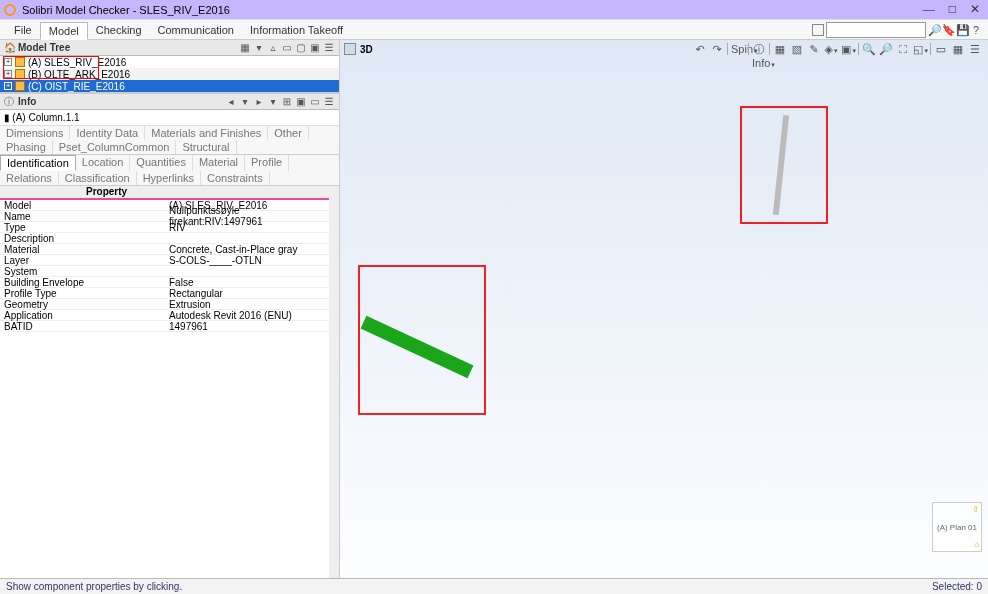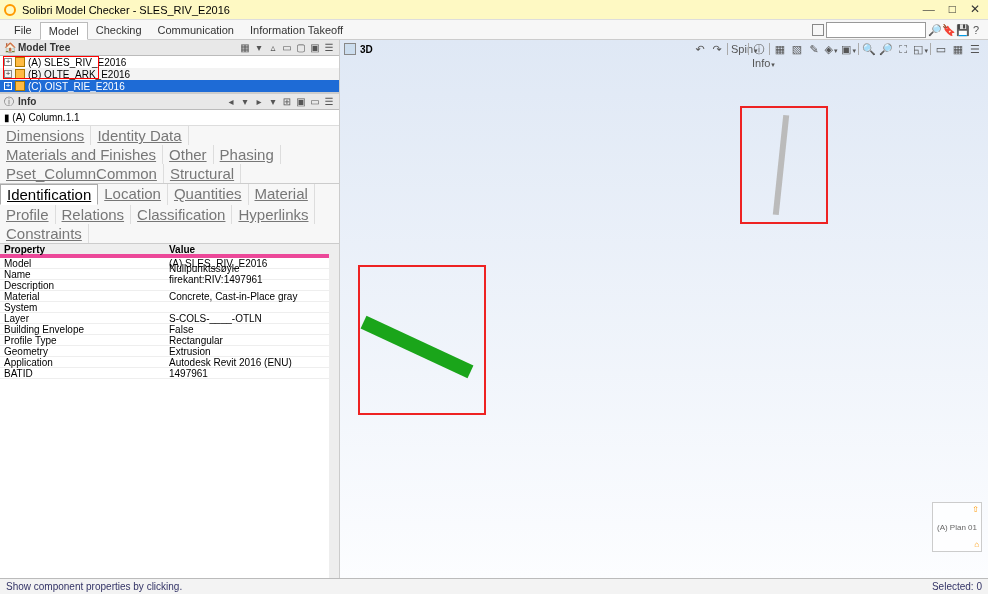--- a/index.html
+++ b/index.html
@@ -1,20 +1,20 @@
 <!DOCTYPE html>
 <html><head>
 <meta charset="utf-8">
 <style>
 * { box-sizing: border-box; margin: 0; padding: 0; font-family: "Segoe UI", Tahoma, sans-serif; }
 html, body { width: 988px; height: 594px; overflow: hidden; background: #fff; }
 body { font-size: 11px; color: #000; display: flex; flex-direction: column; }
 
 
-.titlebar { height: 20px; display: flex; align-items: center; padding: 0 4px; background: #fef9c3; border-bottom: 1px solid #ddd; }
+.titlebar { height: 20px; display: flex; align-items: center; padding: 0 4px; background: #c4b5fd; border-bottom: 1px solid #ddd; }
 .titlebar .app-icon { width: 12px; height: 12px; border: 2px solid #f90; border-radius: 50%; margin-right: 6px; }
 .titlebar .title { flex: 1; font-size: 11px; }
 .titlebar .win-btns { display: flex; gap: 14px; padding-right: 4px;}
 .titlebar .win-btns span { font-size: 12px; color: #333; cursor: pointer; font-family: "Segoe UI Symbol"; }
 
 
 .menubar { height: 20px; display: flex; align-items: center; padding: 0 6px; border-bottom: 1px solid #ccc; background:#f7f7f7; }
 .menubar .menu-item { padding: 2px 8px; font-size: 11px; color: #333; cursor: pointer; }
 .menubar .menu-item.active { background: #fff; border: 1px solid #bbb; border-bottom-color:#fff; position:relative; top:1px; }
 .menubar .spacer { flex: 1; }
@@ -41,25 +41,25 @@
 .tree-item .expander { width:8px; height:8px; border:1px solid #888; font-size:8px; line-height:6px; text-align:center; color:#333;}
 .tree-item .icon { width:10px; height:10px; background:#fb4; border:1px solid #a70; }
 .tree-item.selected { background:#1e6bd6; color:#fff; }
 .tree-item.selected .expander{border-color:#fff;color:#fff;}
 .redbox-tree { position:absolute; border:1px solid red; pointer-events:none; }
 
 
 .info-panel { flex: 1; display:flex; flex-direction:column; min-height:0; border-top: 2px solid #ccc;}
 .info-sub { height:16px; display:flex; align-items:center; padding:0 4px; font-size:10px; border-bottom:1px solid #ddd;}
 .tabrow { display:flex; flex-wrap:wrap; border-bottom:1px solid #ccc; background:#f7f7f7;}
-.tabrow .tab { padding:1px 6px; font-size:15px; color:#777; border-right:1px solid #ddd; cursor:pointer; white-space:nowrap;text-decoration:underline;}
+.tabrow .tab { padding:1px 6px; font-size:11px; color:#777; border-right:1px solid #ddd; cursor:pointer; white-space:nowrap;}
 .tabrow .tab.active { background:#fff; color:#000; border:1px solid #aaa; border-bottom-color:#fff; }
 .prop-grid { flex:1; overflow:auto; }
 .prop-hdr, .prop-row { display:flex; font-size:10px; }
-.prop-hdr { background:#eee; border-bottom:4px solid #ec4899; font-weight:bold; height:14px; align-items:center;}
+.prop-hdr { background:#eee; border-bottom:2px solid #ec4899; font-weight:bold; height:14px; align-items:center;flex-direction:column;}
 .prop-row { height:11px; align-items:center; border-bottom:1px solid #eee;}
 .prop-row:nth-child(odd){background:#fff;}
 .prop-cell-k { width:165px; padding-left:4px; overflow:hidden; text-overflow:ellipsis;}
 .prop-cell-v { flex:1; padding-left:4px; overflow:hidden; text-overflow:ellipsis;}
 .scroll-hint{width:10px;background:#eee;}
 
 
 .vp-toolbar { position:absolute; top:0; left:0; right:0; height:18px; display:flex; align-items:center; padding:0 4px; gap:4px;}
 .vp-title { font-size:10px; font-weight:bold;text-align:center; }
 .vp-tools-right { position:absolute; top:0; right:6px; height:18px; display:flex; align-items:center; gap:3px;}
@@ -197,34 +197,38 @@
           </div>
         <div class="prop-row">
               <div class="prop-cell-k">Model</div>
               <div class="prop-cell-v">(A) SLES_RIV_E2016</div>
             </div>
             <div class="prop-row">
               <div class="prop-cell-k">Name</div>
               <div class="prop-cell-v">Nullpunktssøyle firekant:RIV:1497961</div>
             </div>
             <div class="prop-row">
+              <div class="prop-cell-k">Type</div>
+              <div class="prop-cell-v">RIV</div>
+            </div>
+            <div class="prop-row">
               <div class="prop-cell-k">Description</div>
               <div class="prop-cell-v"></div>
             </div>
             <div class="prop-row">
               <div class="prop-cell-k">Material</div>
               <div class="prop-cell-v">Concrete, Cast-in-Place gray</div>
             </div>
             <div class="prop-row">
+              <div class="prop-cell-k">Layer</div>
+              <div class="prop-cell-v">S-COLS-____-OTLN</div>
+            </div>
+            <div class="prop-row">
               <div class="prop-cell-k">System</div>
               <div class="prop-cell-v"></div>
-            </div>
-            <div class="prop-row">
-              <div class="prop-cell-k">Layer</div>
-              <div class="prop-cell-v">S-COLS-____-OTLN</div>
             </div>
             <div class="prop-row">
               <div class="prop-cell-k">Building Envelope</div>
               <div class="prop-cell-v">False</div>
             </div>
             <div class="prop-row">
               <div class="prop-cell-k">Profile Type</div>
               <div class="prop-cell-v">Rectangular</div>
             </div>
             <div class="prop-row">

